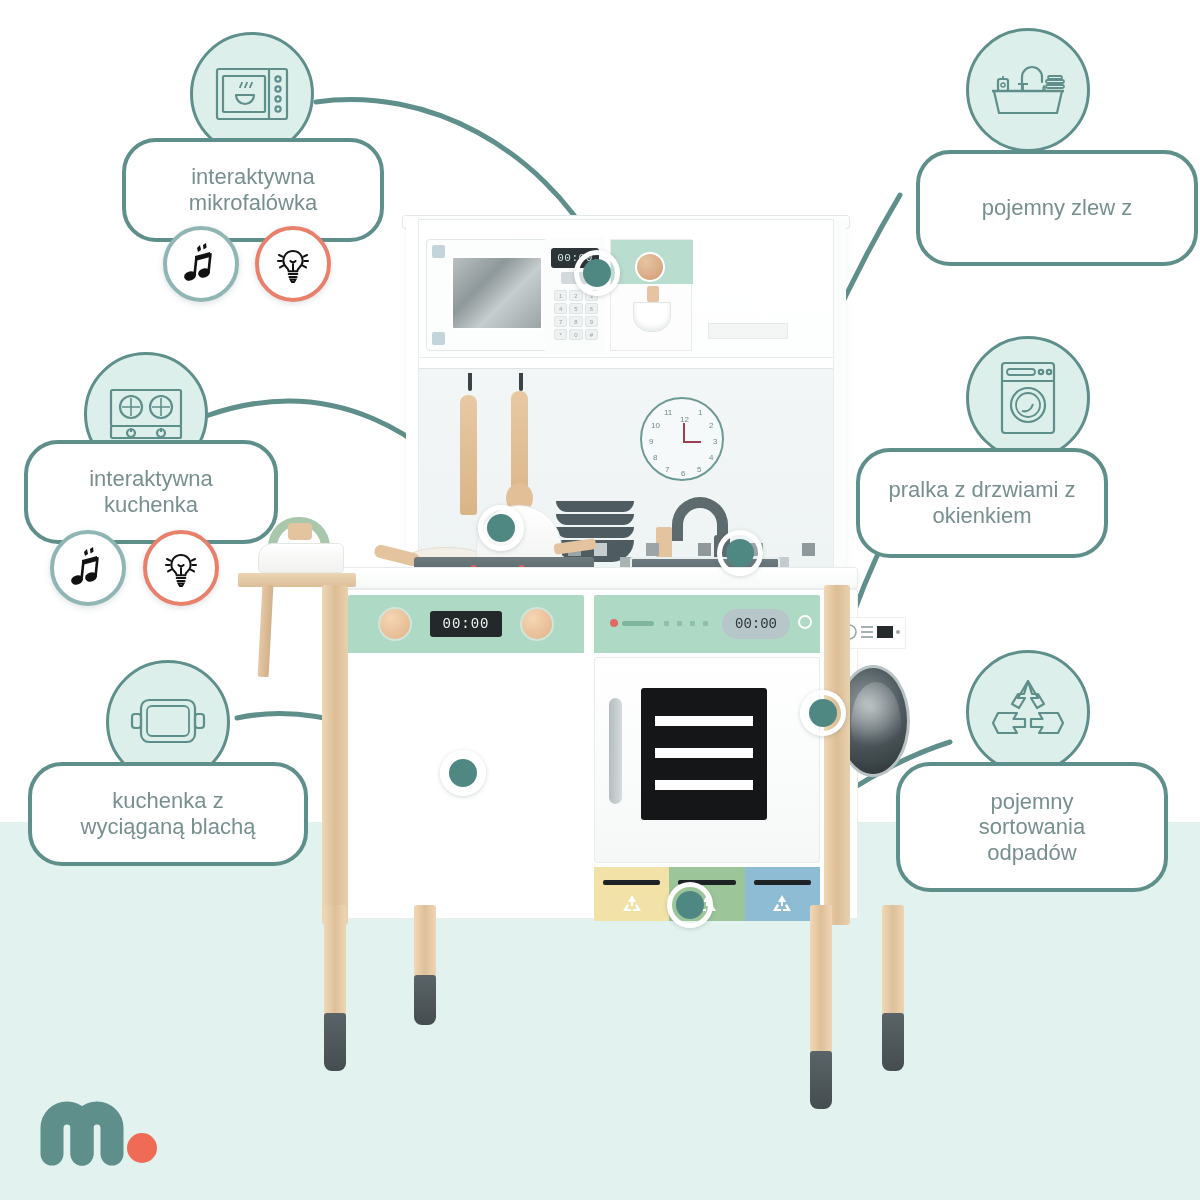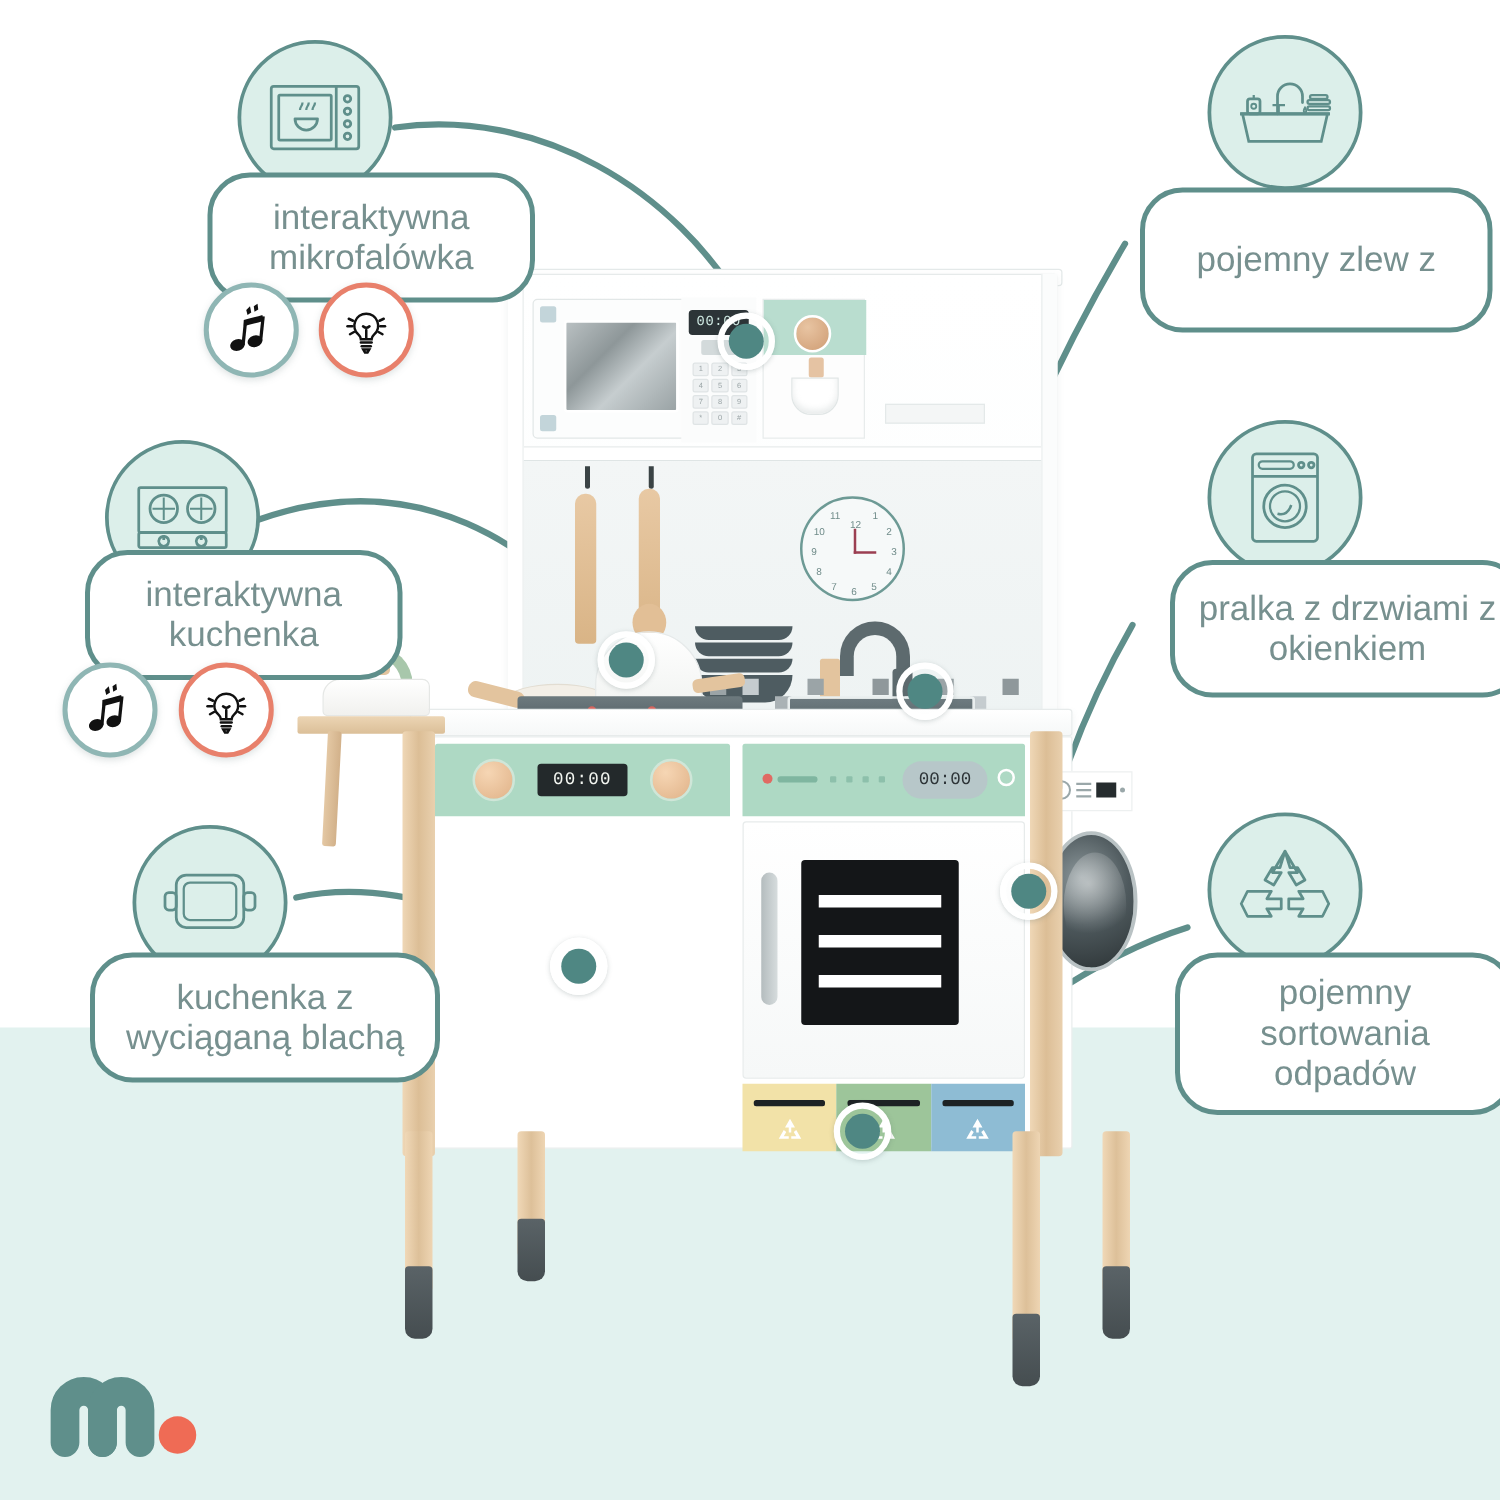--- a/index.html
+++ b/index.html
@@ -284,23 +284,22 @@
     position:absolute;
     width:124px; height:124px; border-radius:50%;
     background:#dcefea; border:3px solid #5f8f8b;
     display:flex; align-items:center; justify-content:center;
     z-index:3;
   }
   .label-box {
     position:absolute;
     background:#ffffff; border:4px solid #5f8f8b; border-radius:34px;
     display:flex; align-items:center; justify-content:center; text-align:center;
-    color:#77908f; font-size:28px; line-height:1.16; padding:10px 12px;
+    color:#77908f; font-size:22px; line-height:1.16; padding:10px 28px;
     z-index:4;
-    margin-left:44px;
   }
   .badge {
     position:absolute; width:76px; height:76px; border-radius:50%;
     background:#ffffff; display:flex; align-items:center; justify-content:center;
     z-index:5; box-shadow:0 2px 6px rgba(120,140,140,.25);
   }
   .badge.music { border:4px solid #8fb6b4; }
   .badge.bulb  { border:4px solid #e8806b; }
   .badge svg { width:44px; height:44px; }
 
@@ -682,41 +681,41 @@
         <rect x="10" y="20" width="10" height="12" rx="2"></rect>
         <circle cx="15" cy="26" r="2" stroke-width="1.5"></circle>
         <line x1="15" y1="17" x2="15" y2="20" stroke-width="1.8"></line>
         <g stroke-width="1.8">
           <rect x="58" y="26" width="18" height="3" rx="1.5"></rect>
           <rect x="58" y="21" width="18" height="3" rx="1.5"></rect>
           <rect x="60" y="17" width="14" height="3" rx="1.5"></rect>
         </g>
       </svg>
     </div>
-    <div class="label-box" style="left:868px; top:150px; width:282px; height:116px;">
+    <div class="label-box" style="left:916px; top:150px; width:282px; height:116px;">
       <span>
         <span>pojemny zlew z</span><br>
       </span>
     </div>
   </div>
 
   <div class="callout">
     <div class="icon-bubble" style="left:966px; top:336px;">
       <svg width="60" height="76" viewBox="0 0 60 76" fill="none" stroke="#5f8f8b" stroke-width="2.2">
         <rect x="4" y="3" width="52" height="70" rx="3"></rect>
         <rect x="9" y="9" width="28" height="6" rx="3" stroke-width="1.8"></rect>
         <circle cx="43" cy="12" r="2.2"></circle>
           <circle cx="51" cy="12" r="2.2"></circle>
         <line x1="4" y1="21" x2="56" y2="21"></line>
         <circle cx="30" cy="45" r="17"></circle>
         <circle cx="30" cy="45" r="12" stroke-width="1.8"></circle>
         <path d="M24 51 q8 2 11 -7" stroke-width="2"></path>
       </svg>
     </div>
-    <div class="label-box" style="left:892px; top:448px; width:284px; height:110px;justify-content:center;">
+    <div class="label-box" style="left:856px; top:448px; width:252px; height:110px;justify-content:center;">
       <span>
         <span>pralka z drzwiami z</span><br>
         <span>okienkiem</span>
       </span>
     </div>
   </div>
 
   <div class="callout">
     <div class="icon-bubble" style="left:966px; top:650px;">
       <svg width="76" height="74" viewBox="0 0 76 74" fill="none" stroke="#5f8f8b" stroke-width="2.2" stroke-linejoin="round">

